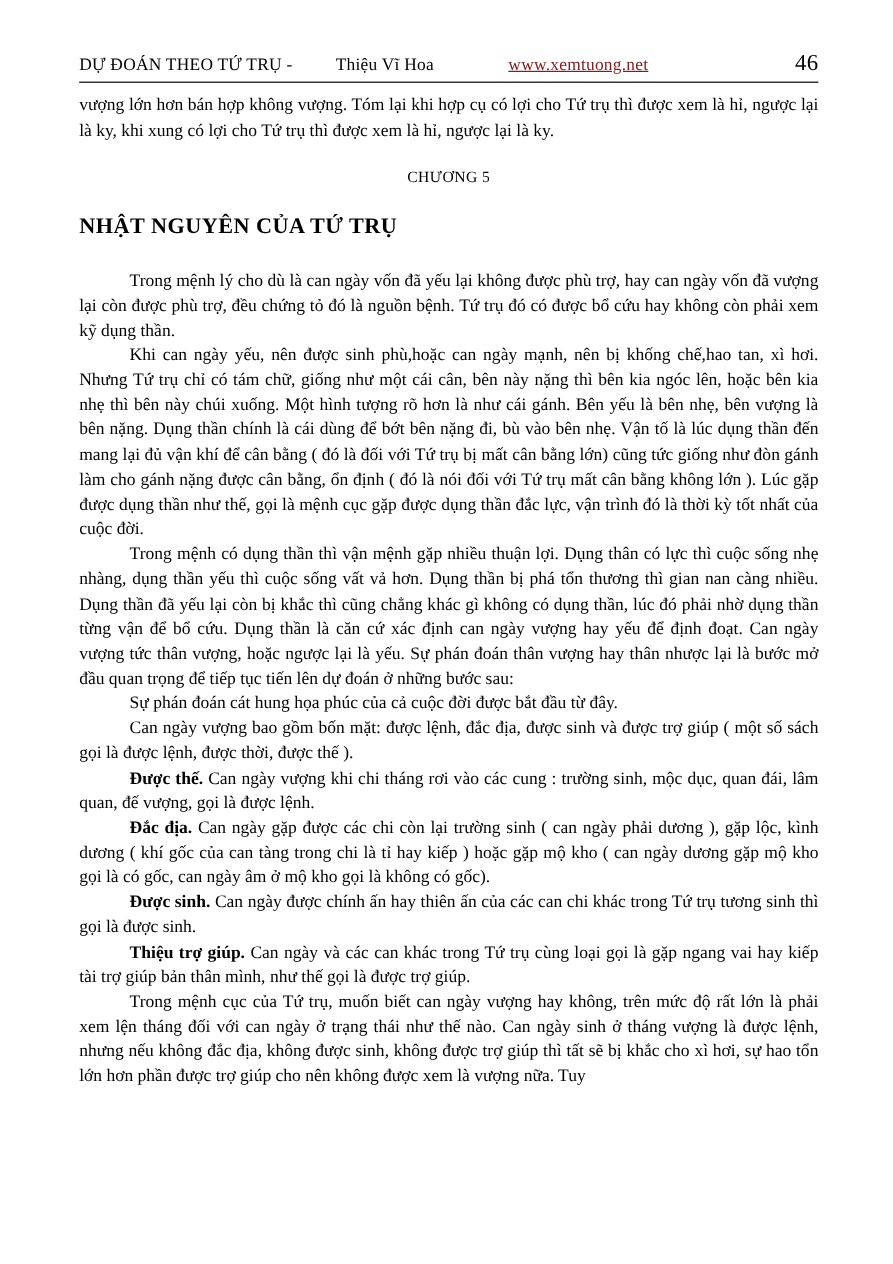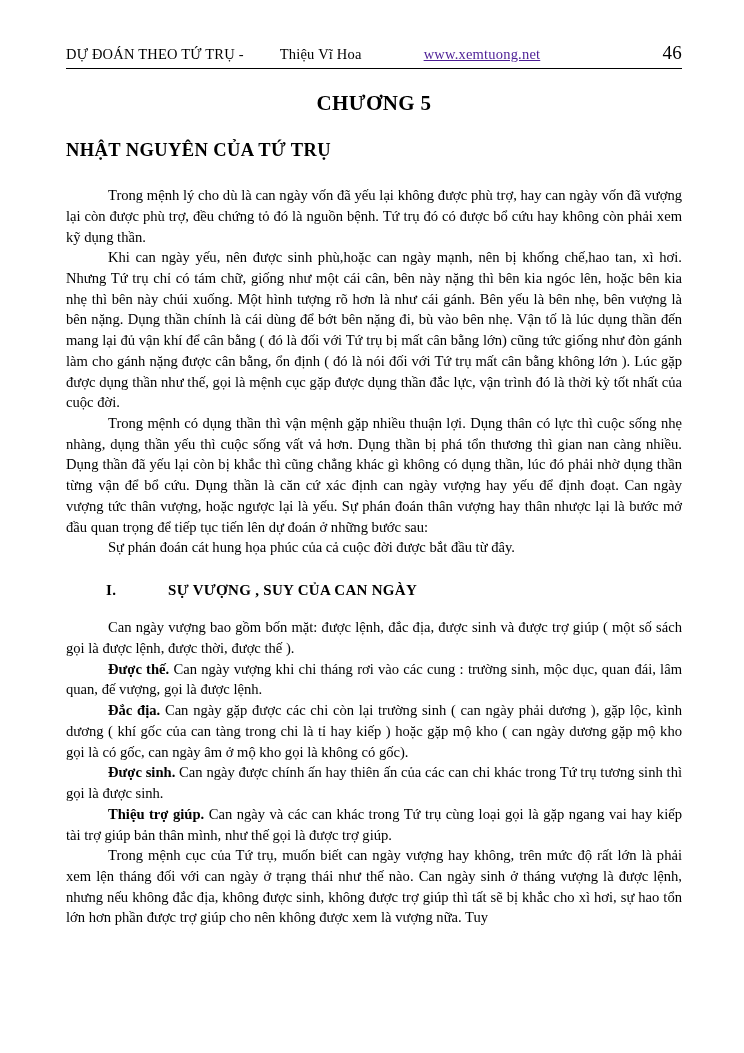--- a/index.html
+++ b/index.html
@@ -32,21 +32,21 @@
     font-weight: normal;
     white-space: nowrap;
   }
   .header-author {
     margin-left: 36px;
     white-space: nowrap;
   }
   .header-url {
     margin-left: 62px;
     text-decoration: underline;
-    color: #4c1d95;
+    color: #7f1d1d;
     white-space: nowrap;
   }
   .header-page {
     margin-left: auto;
     font-size: 19px;
   }
   .header-rule {
     border: none;
     border-top: 1.1px solid #000;
     margin: 4px 0 9px 0;
@@ -58,22 +58,22 @@
   }
   p.para {
     margin: 0;
     text-indent: 42px;
   }
   p.para.noindent {
     text-indent: 0;
   }
   .chapter-num {
     text-align: center;
-    font-weight: bold;
-    font-size: 21px;
+    font-weight: normal;
+    font-size: 13px;
     margin: 20px 0 0 0;
     letter-spacing: 0.4px;
   }
   .chapter-title {
     text-align: left;
     font-weight: bold;
     font-size: 18.5px;
     margin: 18px 0 22px 0;
     letter-spacing: 0.4px;
   }
@@ -100,32 +100,30 @@
   <div class="header">
     <span class="header-title">DỰ ĐOÁN THEO TỨ TRỤ -</span>
     <span class="header-author">Thiệu Vĩ  Hoa</span>
     <span class="header-url">www.xemtuong.net</span>
     <span class="header-page">46</span>
   </div>
   <hr class="header-rule">
 
   <div class="body-text">
 
+    <p class="para noindent">vượng lớn hơn bán hợp không vượng. Tóm lại khi hợp cụ có lợi cho Tứ trụ thì được xem là hỉ, ngược lại là ky, khi xung có lợi cho Tứ trụ thì được xem là hỉ, ngược lại là ky.</p>
 
     <p class="chapter-num">CHƯƠNG 5</p>
     <p class="chapter-title">NHẬT NGUYÊN CỦA TỨ TRỤ</p>
 
     <p class="para">Trong mệnh lý cho dù là can ngày vốn đã yếu lại không được phù trợ, hay can ngày vốn đã vượng lại còn được phù trợ, đều chứng tỏ đó là nguồn bệnh. Tứ trụ đó có được bổ cứu hay không còn phải xem kỹ dụng thần.</p>
     <p class="para">Khi can ngày yếu, nên được sinh phù,hoặc can ngày mạnh, nên bị khống chế,hao tan, xì hơi. Nhưng Tứ trụ chỉ có tám chữ, giống như một cái cân, bên này nặng thì bên kia ngóc lên, hoặc bên kia nhẹ thì bên này chúi xuống. Một hình tượng rõ hơn là như cái gánh. Bên yếu là bên nhẹ, bên vượng là bên nặng. Dụng thần chính là cái dùng để bớt bên nặng đi, bù vào bên nhẹ. Vận tố là lúc dụng thần  đến mang lại đủ vận khí để cân bằng ( đó là đối với Tứ trụ bị mất cân bằng lớn) cũng tức giống như đòn gánh làm cho gánh nặng được cân bằng, ổn định ( đó là nói đối với Tứ trụ mất cân bằng không lớn ). Lúc gặp được dụng thần như thế, gọi là mệnh cục gặp được dụng thần đắc lực, vận trình đó là thời kỳ tốt nhất của cuộc đời.</p>
     <p class="para">Trong mệnh có dụng thần thì vận mệnh gặp nhiều thuận lợi. Dụng thân có lực thì cuộc sống nhẹ nhàng, dụng thần yếu thì cuộc sống vất vả hơn. Dụng thần bị phá tổn thương thì gian nan càng nhiều. Dụng thần đã yếu lại còn bị khắc thì cũng chẳng khác gì không có dụng thần, lúc đó phải nhờ dụng thần từng vận để bổ cứu. Dụng thần là căn cứ xác định can ngày vượng hay yếu để định đoạt. Can ngày vượng tức thân vượng, hoặc ngược lại là yếu. Sự phán đoán thân vượng hay thân nhược lại là bước mở đầu quan trọng để tiếp tục tiến lên dự đoán ở những bước sau:</p>
     <p class="para">Sự phán đoán cát hung họa phúc của cả cuộc đời được bắt đầu từ đây.</p>
 
-    <p class="section-heading">
-      <span class="sec-num">I.</span><span>SỰ VƯỢNG ,  SUY CỦA CAN NGÀY</span>
-    </p>
 
     <p class="para"><b class="lead"></b><span>Can ngày vượng bao gồm bốn mặt: được lệnh, đắc địa, được sinh và được trợ giúp ( một số sách gọi là được lệnh, được thời, được thế ).</span></p>
     <p class="para"><b class="lead">Được thế.</b><span> Can ngày vượng khi chi tháng rơi vào các cung : trường sinh, mộc dục, quan đái, lâm quan, đế vượng, gọi là được lệnh.</span></p>
     <p class="para"><b class="lead">Đắc địa.</b><span>  Can ngày gặp được các chi còn lại trường sinh ( can ngày phải dương ), gặp lộc, kình dương ( khí gốc của can tàng trong chi là tỉ hay kiếp  ) hoặc gặp mộ kho ( can ngày dương gặp mộ kho gọi là có gốc, can ngày âm ở mộ kho gọi là không có gốc).</span></p>
     <p class="para"><b class="lead">Được sinh.</b><span> Can ngày được chính ấn hay thiên ấn của các can chi khác trong Tứ trụ tương sinh thì gọi là được sinh.</span></p>
     <p class="para"><b class="lead">Thiệu trợ giúp.</b><span> Can ngày và các can khác trong Tứ trụ cùng loại gọi là gặp ngang vai hay kiếp tài trợ giúp bản thân mình, như thế gọi là được trợ giúp.</span></p>
     <p class="para"><b class="lead"></b><span>Trong mệnh cục của Tứ trụ, muốn biết can ngày vượng hay không, trên mức độ rất lớn là phải xem lện tháng đối với can ngày ở trạng thái như thế nào. Can ngày sinh ở tháng vượng là được lệnh, nhưng nếu không đắc địa, không được sinh, không được trợ giúp thì tất sẽ bị khắc cho xì hơi, sự hao tổn lớn hơn phần được trợ giúp cho nên không được xem là vượng nữa. Tuy</span></p>
 
   </div>
 </div>

